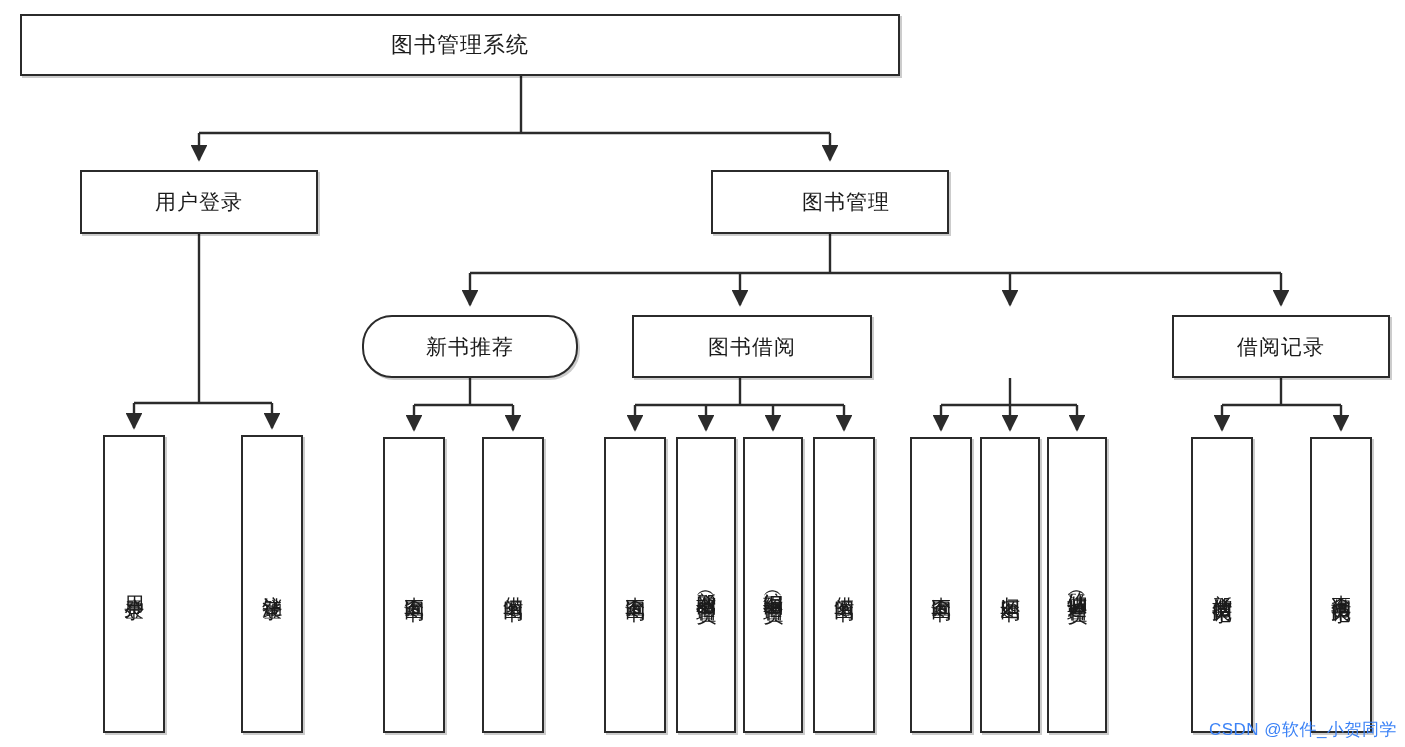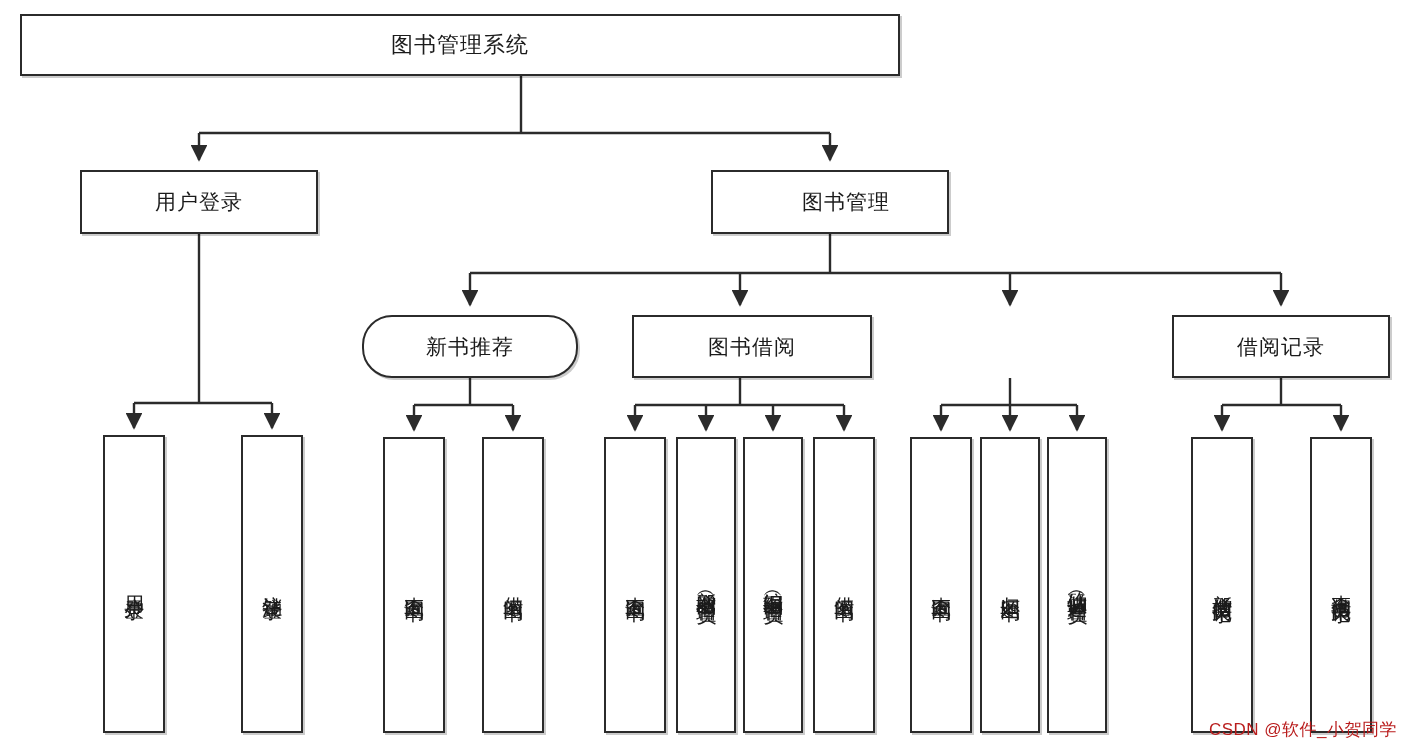--- a/index.html
+++ b/index.html
@@ -56,21 +56,21 @@
     line-height: 1.38;
     letter-spacing: 2px;
     white-space: nowrap;
     color: #1b1b1b;
   }
   .watermark {
     position: absolute;
     right: 8px;
     bottom: 6px;
     font-size: 17px;
-    color: #b91c1c;
+    color: #3b82f6;
     letter-spacing: 0.5px;
     white-space: nowrap;
     font-family: "Liberation Sans", "DejaVu Sans", sans-serif;
   }
 </style>
 </head>
 <body>
 
 <div id="canvas">
 

